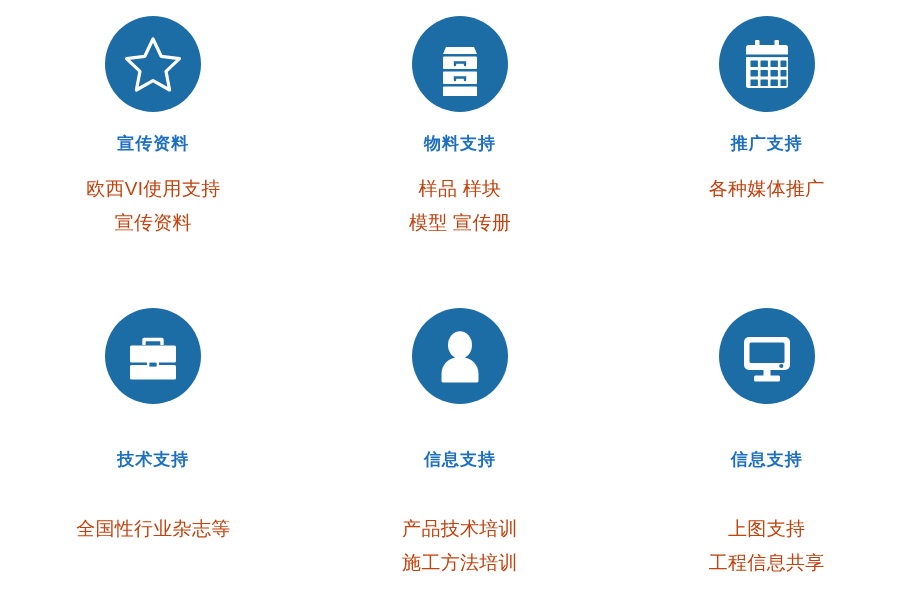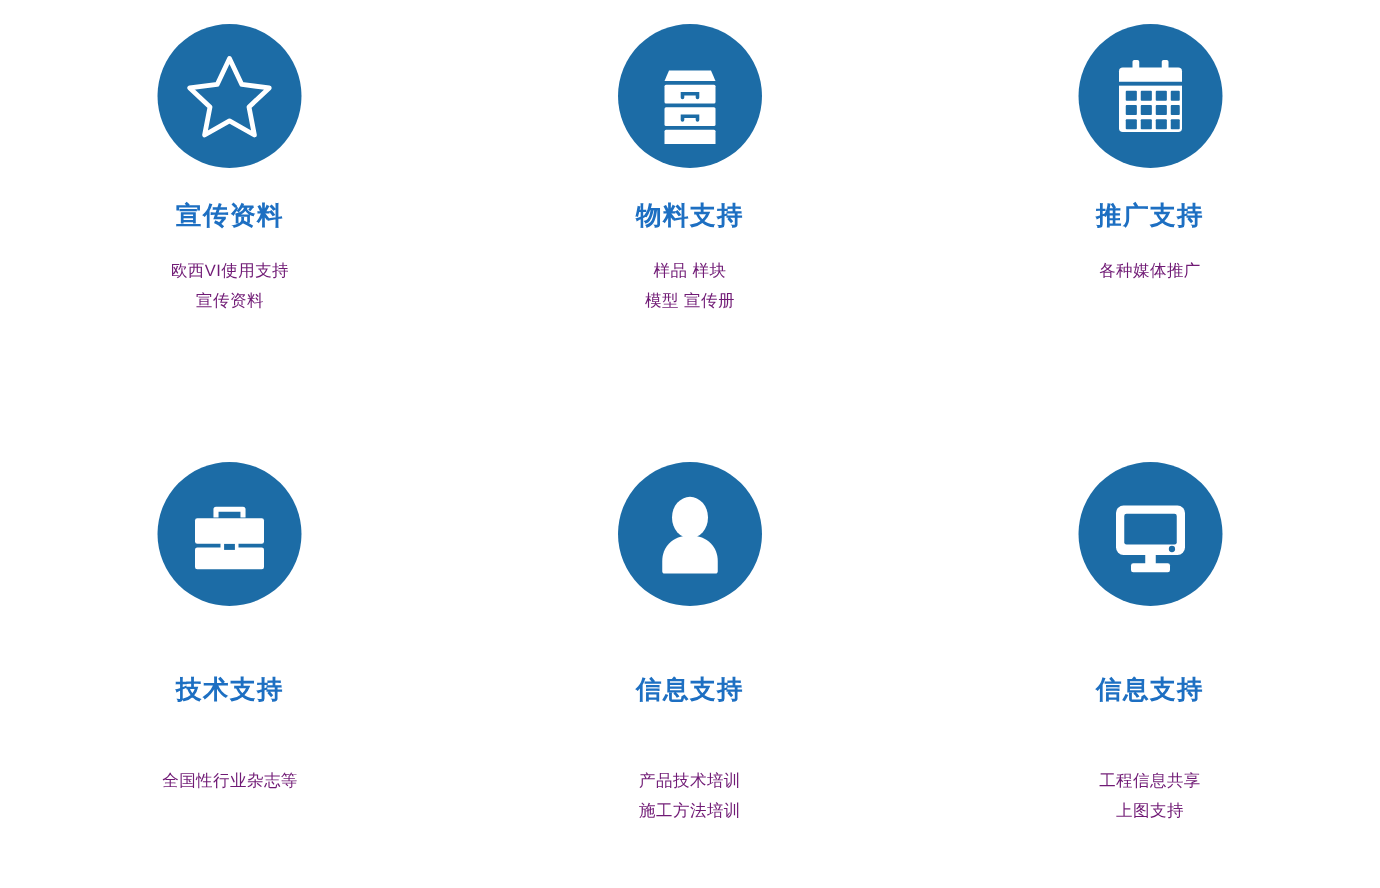--- a/index.html
+++ b/index.html
@@ -48,22 +48,22 @@
   .feature-title {
     font-size: 17px;
     font-weight: bold;
     color: #1d6fc2;
     letter-spacing: 1px;
     line-height: 1.2;
     margin-bottom: 18px;
   }
 
   .feature-desc {
-    font-size: 11px;
-    color: #701a75;
+    font-size: 19px;
+    color: #c2410c;
     line-height: 1.75;
     letter-spacing: 0.3px;
   }
 
   .feature-desc .desc-line {
     display: block;
     white-space: nowrap;
   }
 
   
@@ -184,18 +184,18 @@
       <svg width="64" height="64" viewBox="0 0 64 64" aria-hidden="true">
         <rect x="9" y="13" width="46" height="33" rx="5" fill="#ffffff"></rect>
         <rect x="14.5" y="18.5" width="35" height="20.5" rx="1.5" fill="#1c6ca6"></rect>
         <circle cx="46.3" cy="42" r="2.1" fill="#1c6ca6"></circle>
         <rect x="28.5" y="46" width="7" height="7" fill="#ffffff"></rect>
         <rect x="19" y="51.5" width="26" height="6" rx="1.5" fill="#ffffff"></rect>
       </svg>
     </div>
     <div class="feature-title">信息支持</div>
     <div class="feature-desc">
+      <span class="desc-line">上图支持</span>
       <span class="desc-line">工程信息共享</span>
-      <span class="desc-line">上图支持</span>
     </div>
   </div>
 
 </div>
 
 </body></html>

